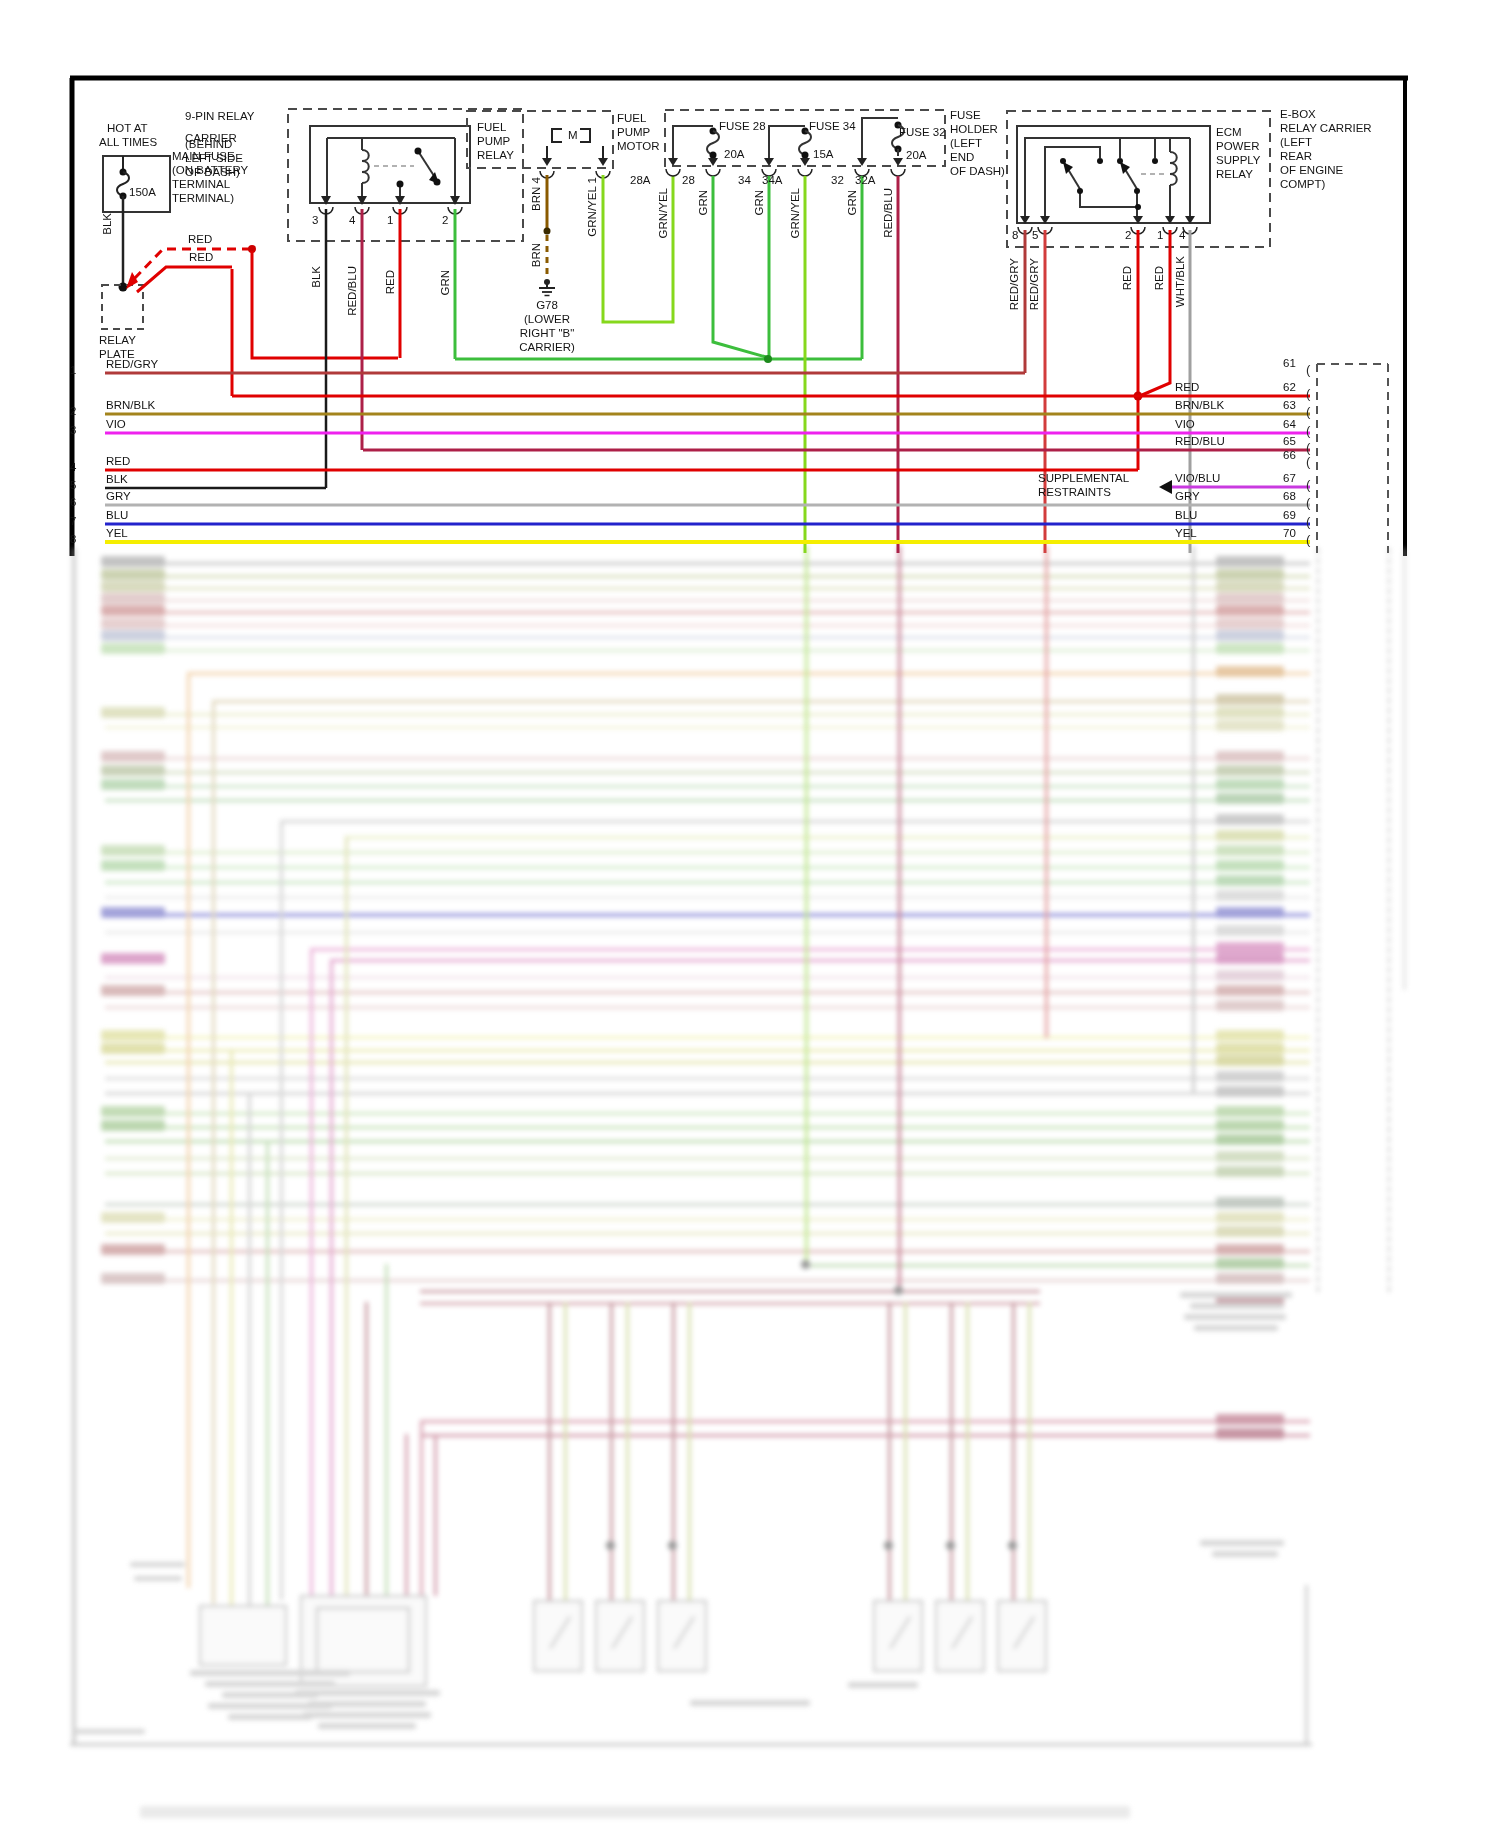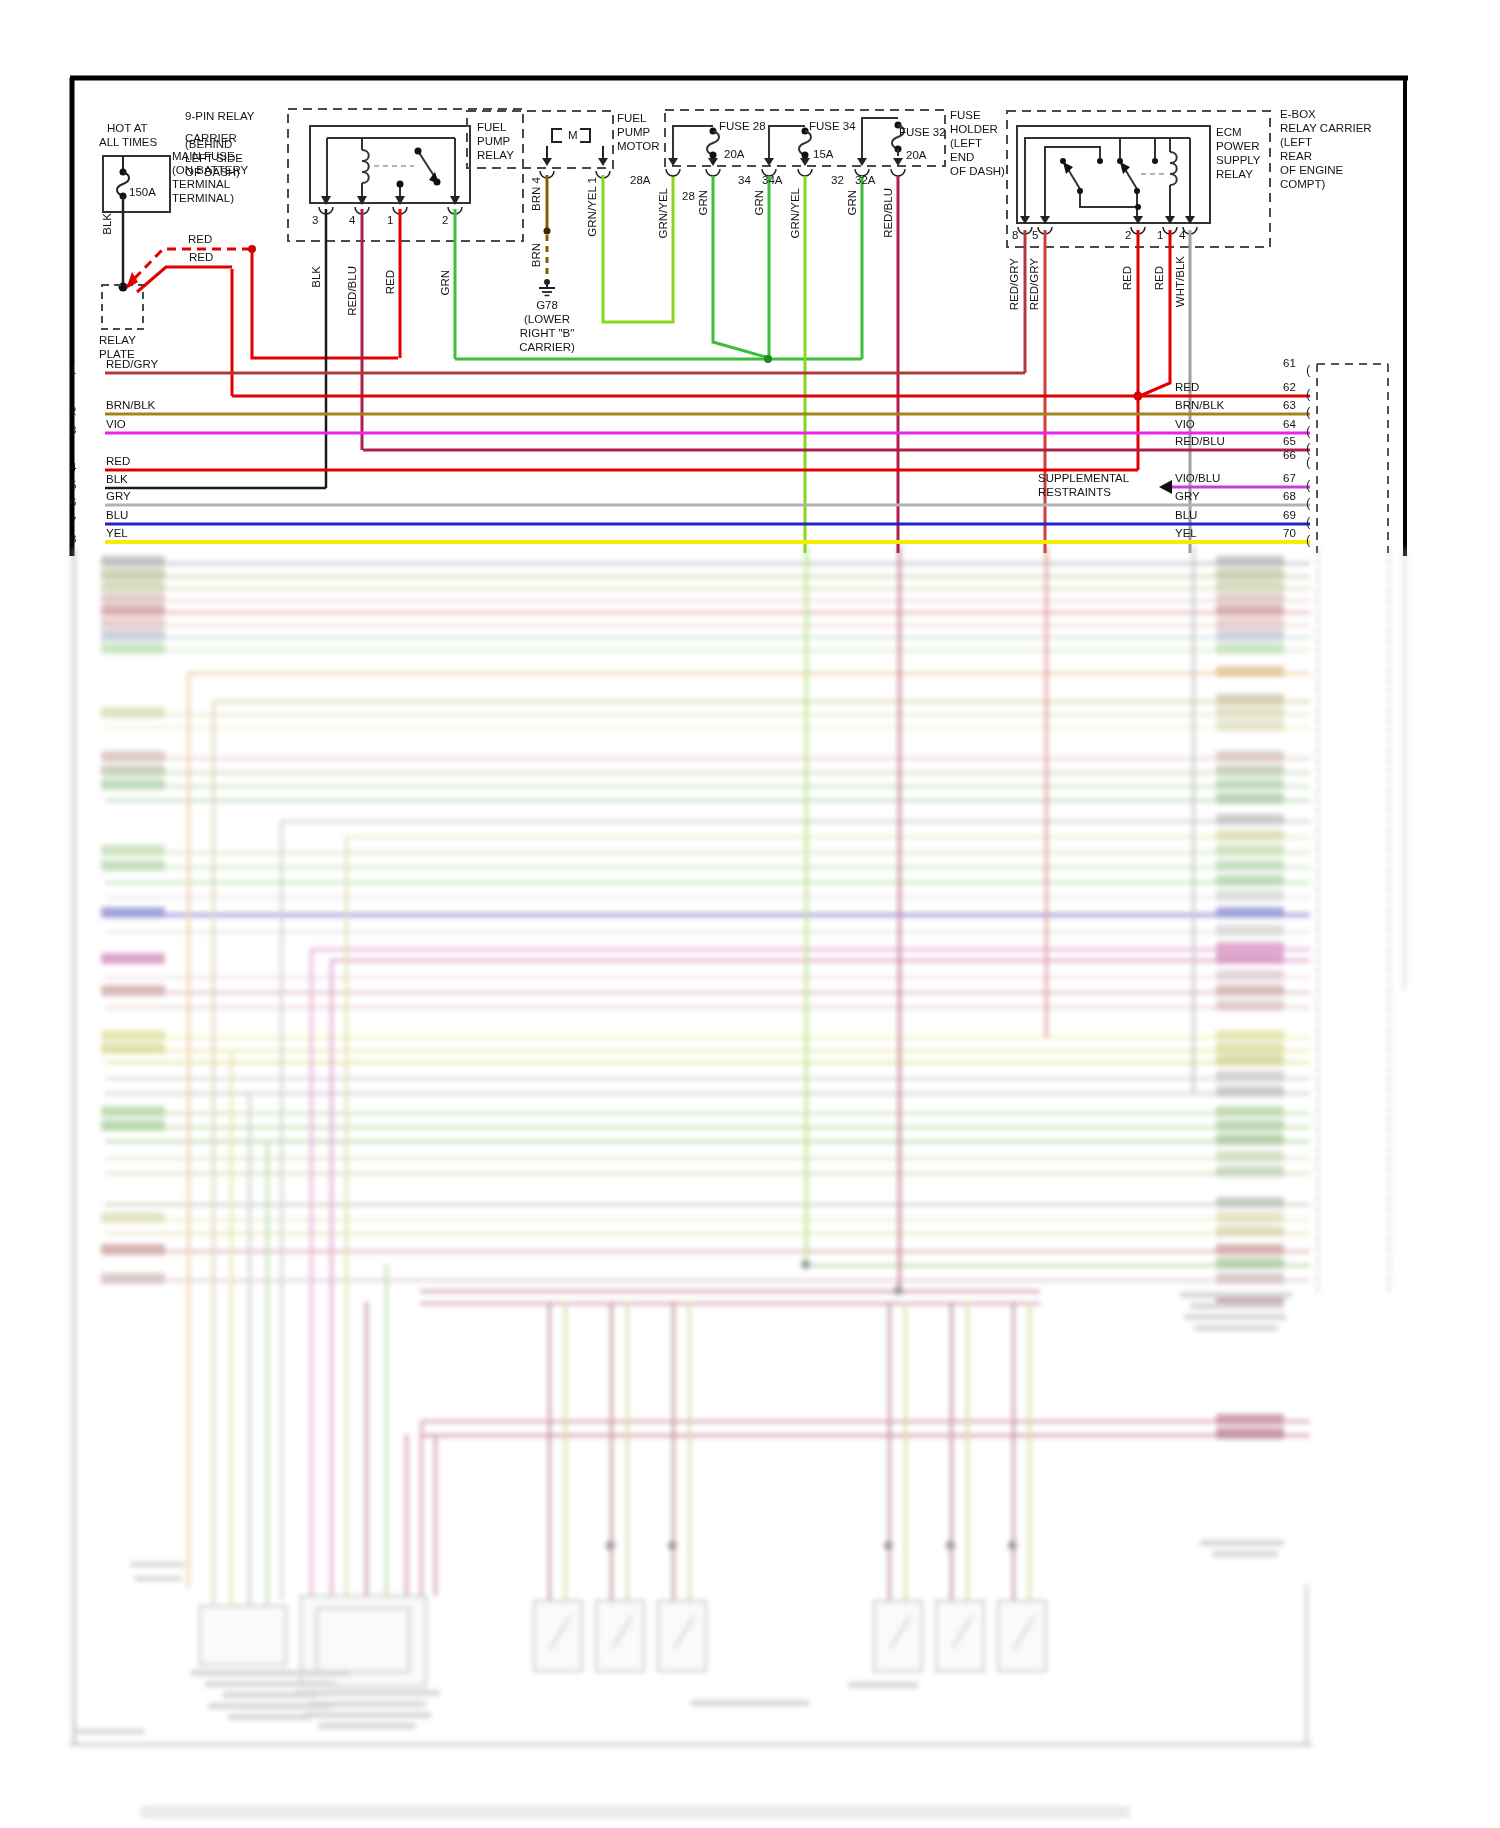--- a/index.html
+++ b/index.html
@@ -290,21 +290,21 @@
   <div class="t" style="left:809px;top:120px">FUSE 34</div>
   <div class="t" style="left:813px;top:148px">15A</div>
   <div class="t" style="left:899px;top:126px">FUSE 32</div>
   <div class="t" style="left:906px;top:149px">20A</div>
   <div class="t" style="left:950px;top:109px">FUSE</div>
   <div class="t" style="left:950px;top:123px">HOLDER</div>
   <div class="t" style="left:950px;top:137px">(LEFT</div>
   <div class="t" style="left:950px;top:151px">END</div>
   <div class="t" style="left:950px;top:165px">OF DASH)</div>
   <div class="t tr" style="left:630px;top:174px;width:38px">28A</div>
-  <div class="t tr" style="left:682px;top:190px;width:26px">28</div>
+  <div class="t tr" style="left:682px;top:174px;width:26px">28</div>
   <div class="t tr" style="left:738px;top:174px;width:26px">34</div>
   <div class="t tr" style="left:762px;top:174px;width:38px">34A</div>
   <div class="t tr" style="left:831px;top:174px;width:26px">32</div>
   <div class="t tr" style="left:855px;top:174px;width:38px">32A</div>
   <div class="vl" style="left:657px;top:188px">GRN/YEL</div>
   <div class="vl" style="left:697px;top:190px">GRN</div>
   <div class="vl" style="left:753px;top:190px">GRN</div>
   <div class="vl" style="left:789px;top:188px">GRN/YEL</div>
   <div class="vl" style="left:846px;top:190px">GRN</div>
   <div class="vl" style="left:882px;top:188px">RED/BLU</div>

